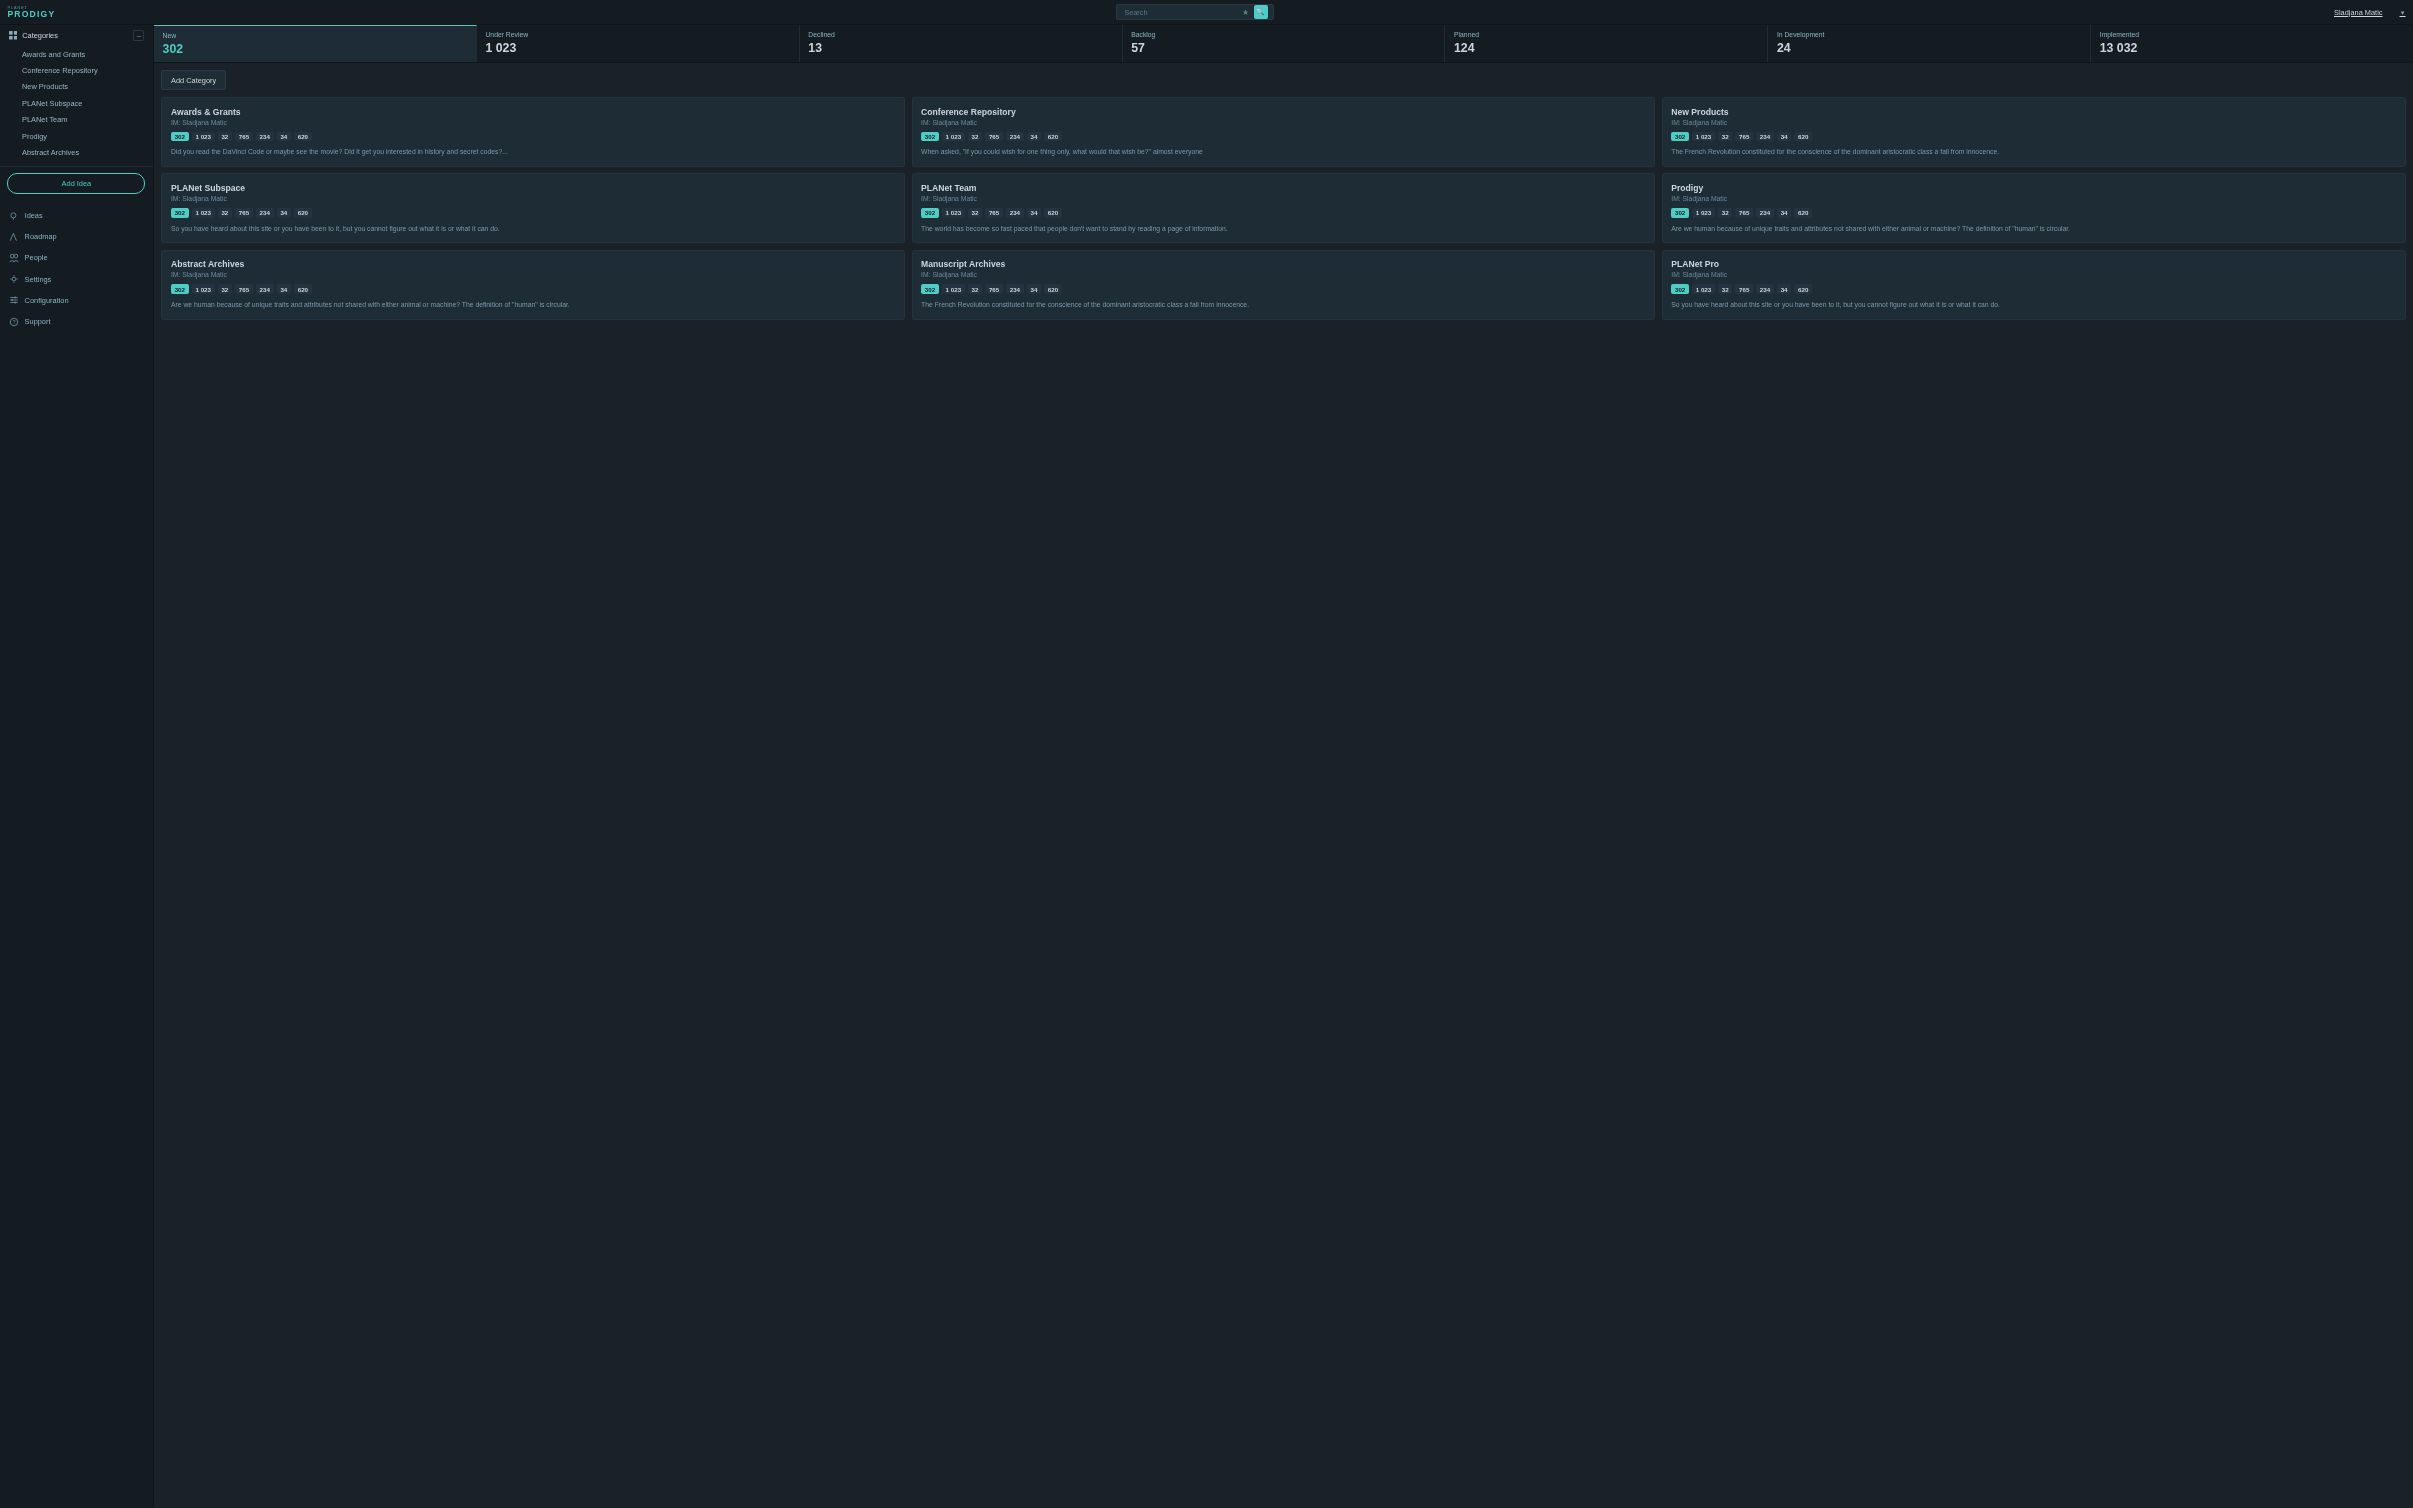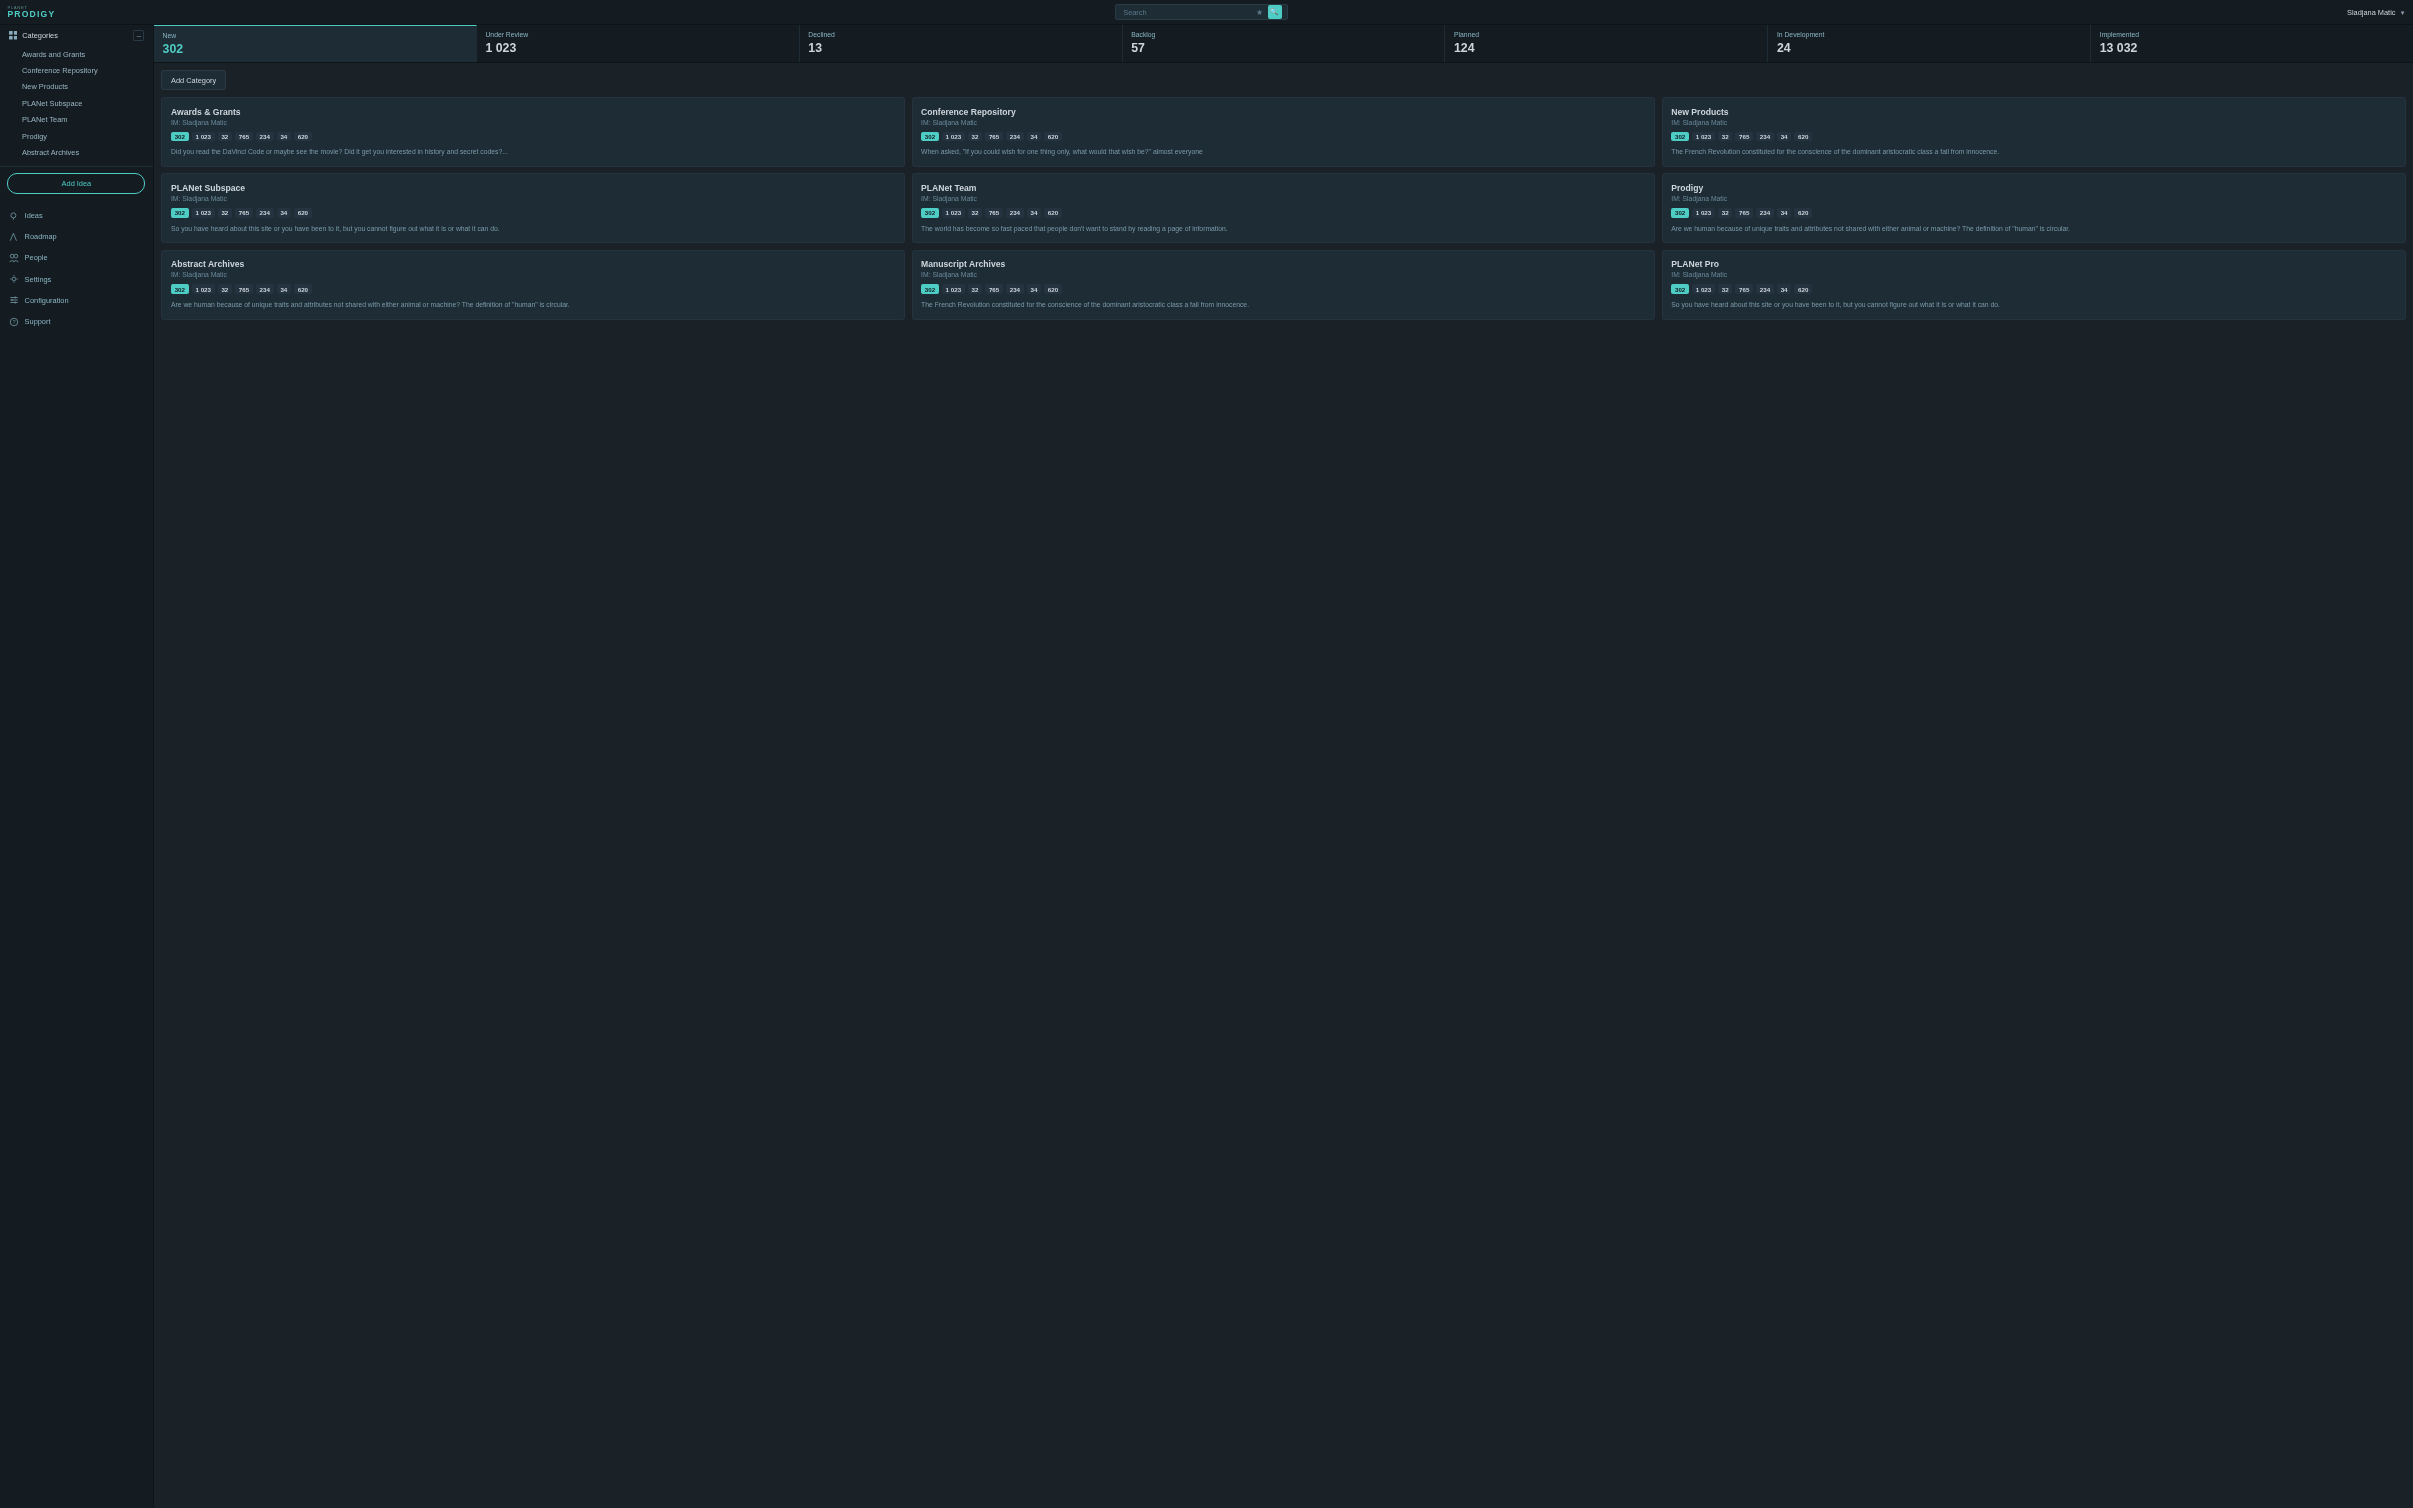--- a/index.html
+++ b/index.html
@@ -42,21 +42,21 @@
       letter-spacing: 1.2px;
       text-transform: uppercase;
     }
     .search-bar {
       display: flex;
       align-items: center;
       background: #1e2c35;
       border: 0.6px solid #2a3a45;
       border-radius: 1.9px;
       padding: 0 5px;
-      width: 173px;
+      width: 158px;
     }
     .search-bar input {
       background: transparent;
       border: none;
       outline: none;
       color: #cdd6dc;
       font-size: 7.4px;
       flex: 1;
       padding: 2.5px 2.5px;
     }
@@ -77,24 +77,25 @@
     }
     .star-icon {
       color: #5a7a8a;
       font-size: 8px;
       margin-right: 2.5px;
       cursor: pointer;
     }
     .user-info {
       display: flex;
       align-items: center;
-      gap: 4px;
-      color: #cdd6dc;
-      font-size: 7.4px;
-      cursor: pointer;
+      gap: 17px;
+      color: #cdd6dc;
+      font-size: 7.4px;
+      cursor: pointer;
+      text-decoration: underline;
     }
     .user-caret { color: #8a9aaa; font-size: 6.2px; }
 
     
     .layout {
       display: flex;
       flex: 1;
       overflow: hidden;
     }
 

